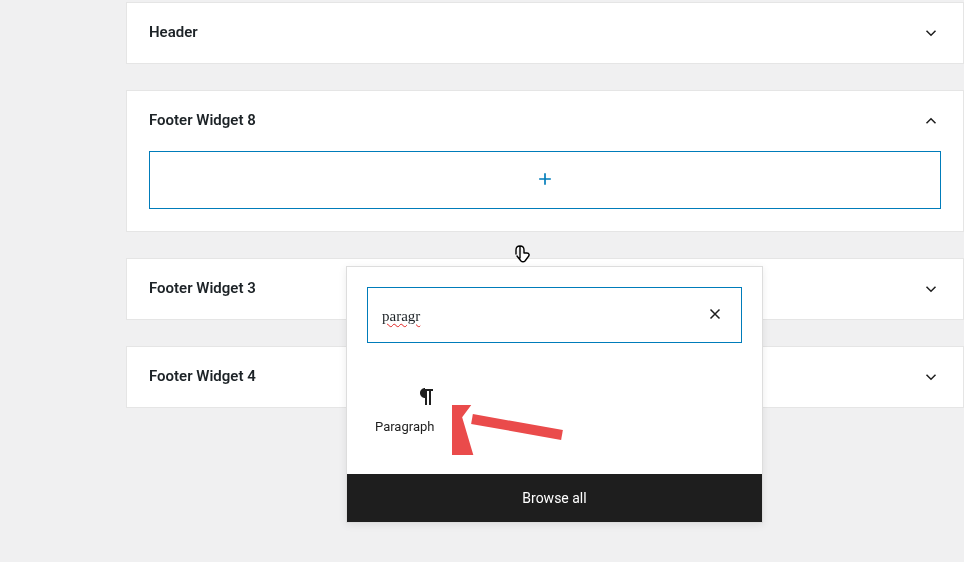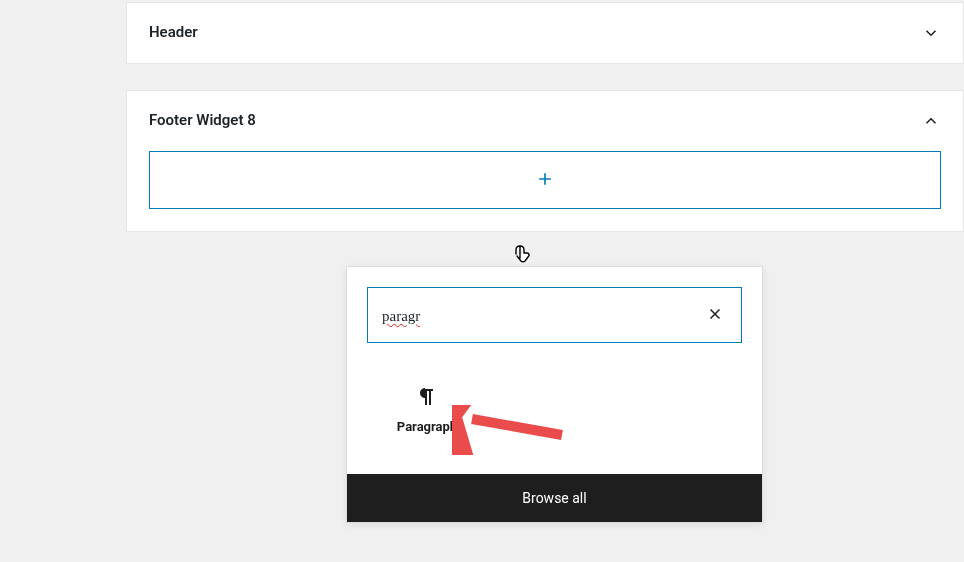--- a/index.html
+++ b/index.html
@@ -99,24 +99,23 @@
       align-items: center;
       justify-content: center;
       color: #1e1e1e;
     }
     .results {
       padding: 10px 20px 28px 20px;
     }
     .block-item {
       width: 120px;
       padding: 12px 8px;
-      text-align: center;
+      text-align: left;
       cursor: pointer;
       border-radius: 2px;
-      font-weight: bold;
     }
     .block-icon {
       display: flex;
       justify-content: center;
       margin-bottom: 10px;
       color: #1e1e1e;
     }
     .block-label {
       font-size: 13px;
       color: #1e1e1e;
@@ -174,21 +173,41 @@
         <span>
           <svg width="20" height="20" viewBox="0 0 24 24">
               <path d="M12 5v14M5 12h14" stroke="#007cba" stroke-width="2"></path>
             </svg>
         </span>
       </button>
     </div>
   </div>
 
 
-
+  <div class="widget-panel">
+    <div class="widget-header">
+      <span class="widget-title">Footer Widget 3</span>
+      <span class="chevron">
+        <svg width="18" height="18" viewBox="0 0 24 24" fill="none">
+            <path d="M6 9l6 6 6-6" stroke="#1e1e1e" stroke-width="2"></path>
+          </svg>
+      </span>
+    </div>
+  </div>
+
+  <div class="widget-panel">
+    <div class="widget-header">
+      <span class="widget-title">Footer Widget 4</span>
+      <span class="chevron">
+        <svg width="18" height="18" viewBox="0 0 24 24" fill="none">
+            <path d="M6 9l6 6 6-6" stroke="#1e1e1e" stroke-width="2"></path>
+          </svg>
+      </span>
+    </div>
+  </div>
 
 </div>
 
 <div class="popover">
   <div class="search-wrap">
     <div class="search-box">
       <div style="flex:1">
         <span class="search-input-text">paragr</span>
       </div>
       <button class="clear-btn">

